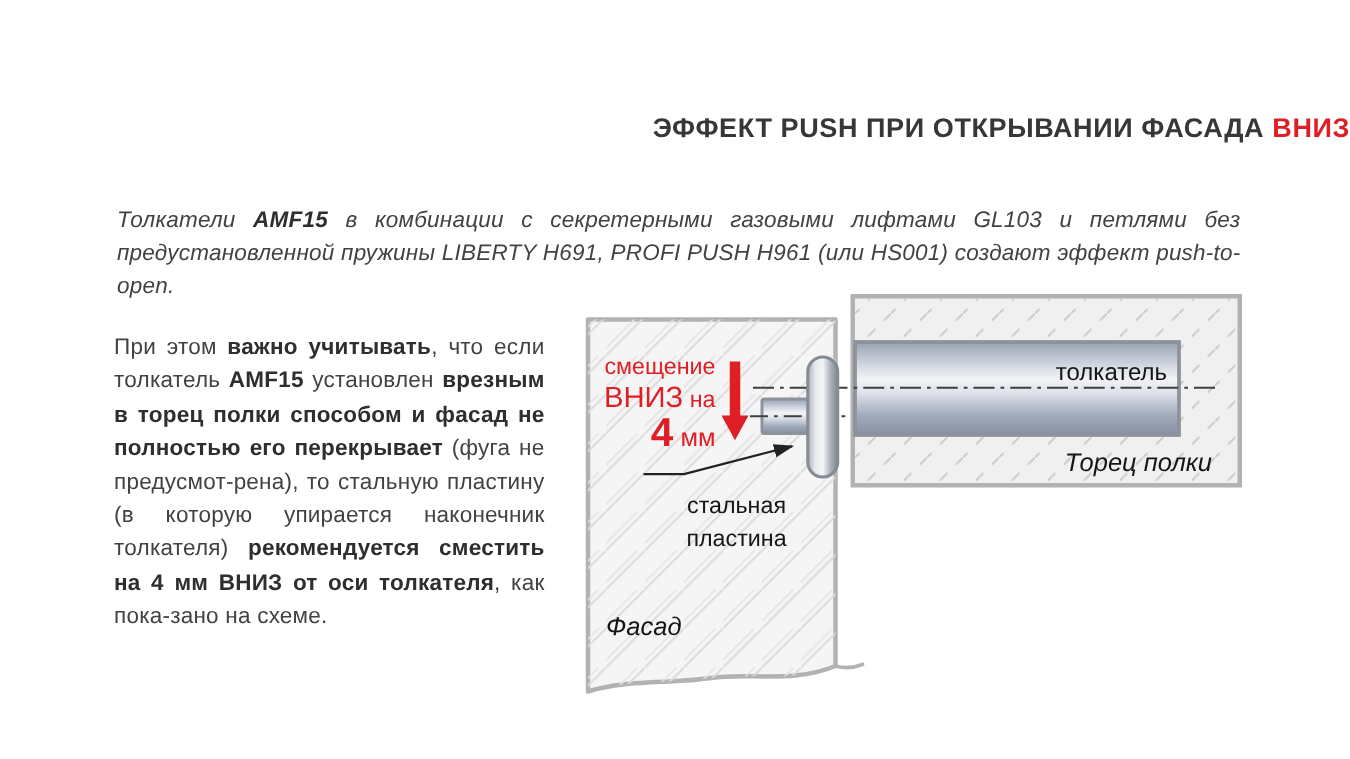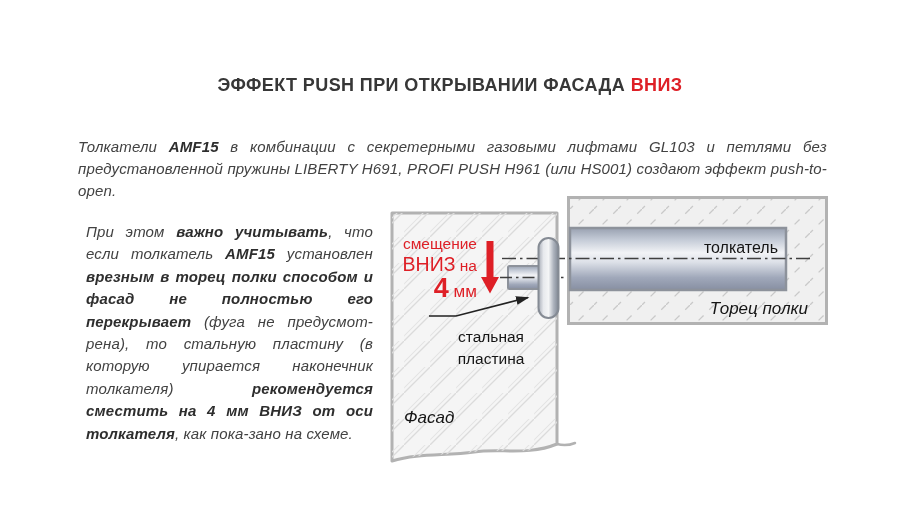--- a/index.html
+++ b/index.html
@@ -5,33 +5,33 @@
   html,body{margin:0;padding:0;}
   body{
     width:900px;height:506px;position:relative;overflow:hidden;
     background:#ffffff;
     font-family:"Liberation Sans",sans-serif;
     color:#3f3f3f;
   }
   b{font-weight:700;color:#2e2e2e;}
   .title{
     position:absolute;top:75px;left:0;width:900px;
-    text-align:center;font-size:18px;font-weight:800;
+    text-align:right;font-size:18px;font-weight:800;
     letter-spacing:0.4px;color:#373737;
   }
   .title .red{color:#de1f26;}
   .intro{
     position:absolute;top:121px;left:78px;width:749px;
     font-size:15px;line-height:22.2px;text-align:justify;
     letter-spacing:0.15px;color:#424242;font-style:italic;
   }
   .note{
-    position:absolute;top:206px;left:86px;width:287px;
+    position:absolute;top:206px;left:76px;width:287px;
     font-size:15px;line-height:22.4px;text-align:justify;
-    letter-spacing:0.15px;color:#424242;font-style:italic;
+    letter-spacing:0.15px;color:#424242;
   }
   .diagram{
     position:absolute;left:378px;top:185px;width:470px;height:300px;
   }
   .dg-label{font-family:"Liberation Sans",sans-serif;fill:#151515;}
   .dg-italic{font-style:italic;}
   .dg-red{fill:#de1f26;}
 </style>
 </head>
 <body>

